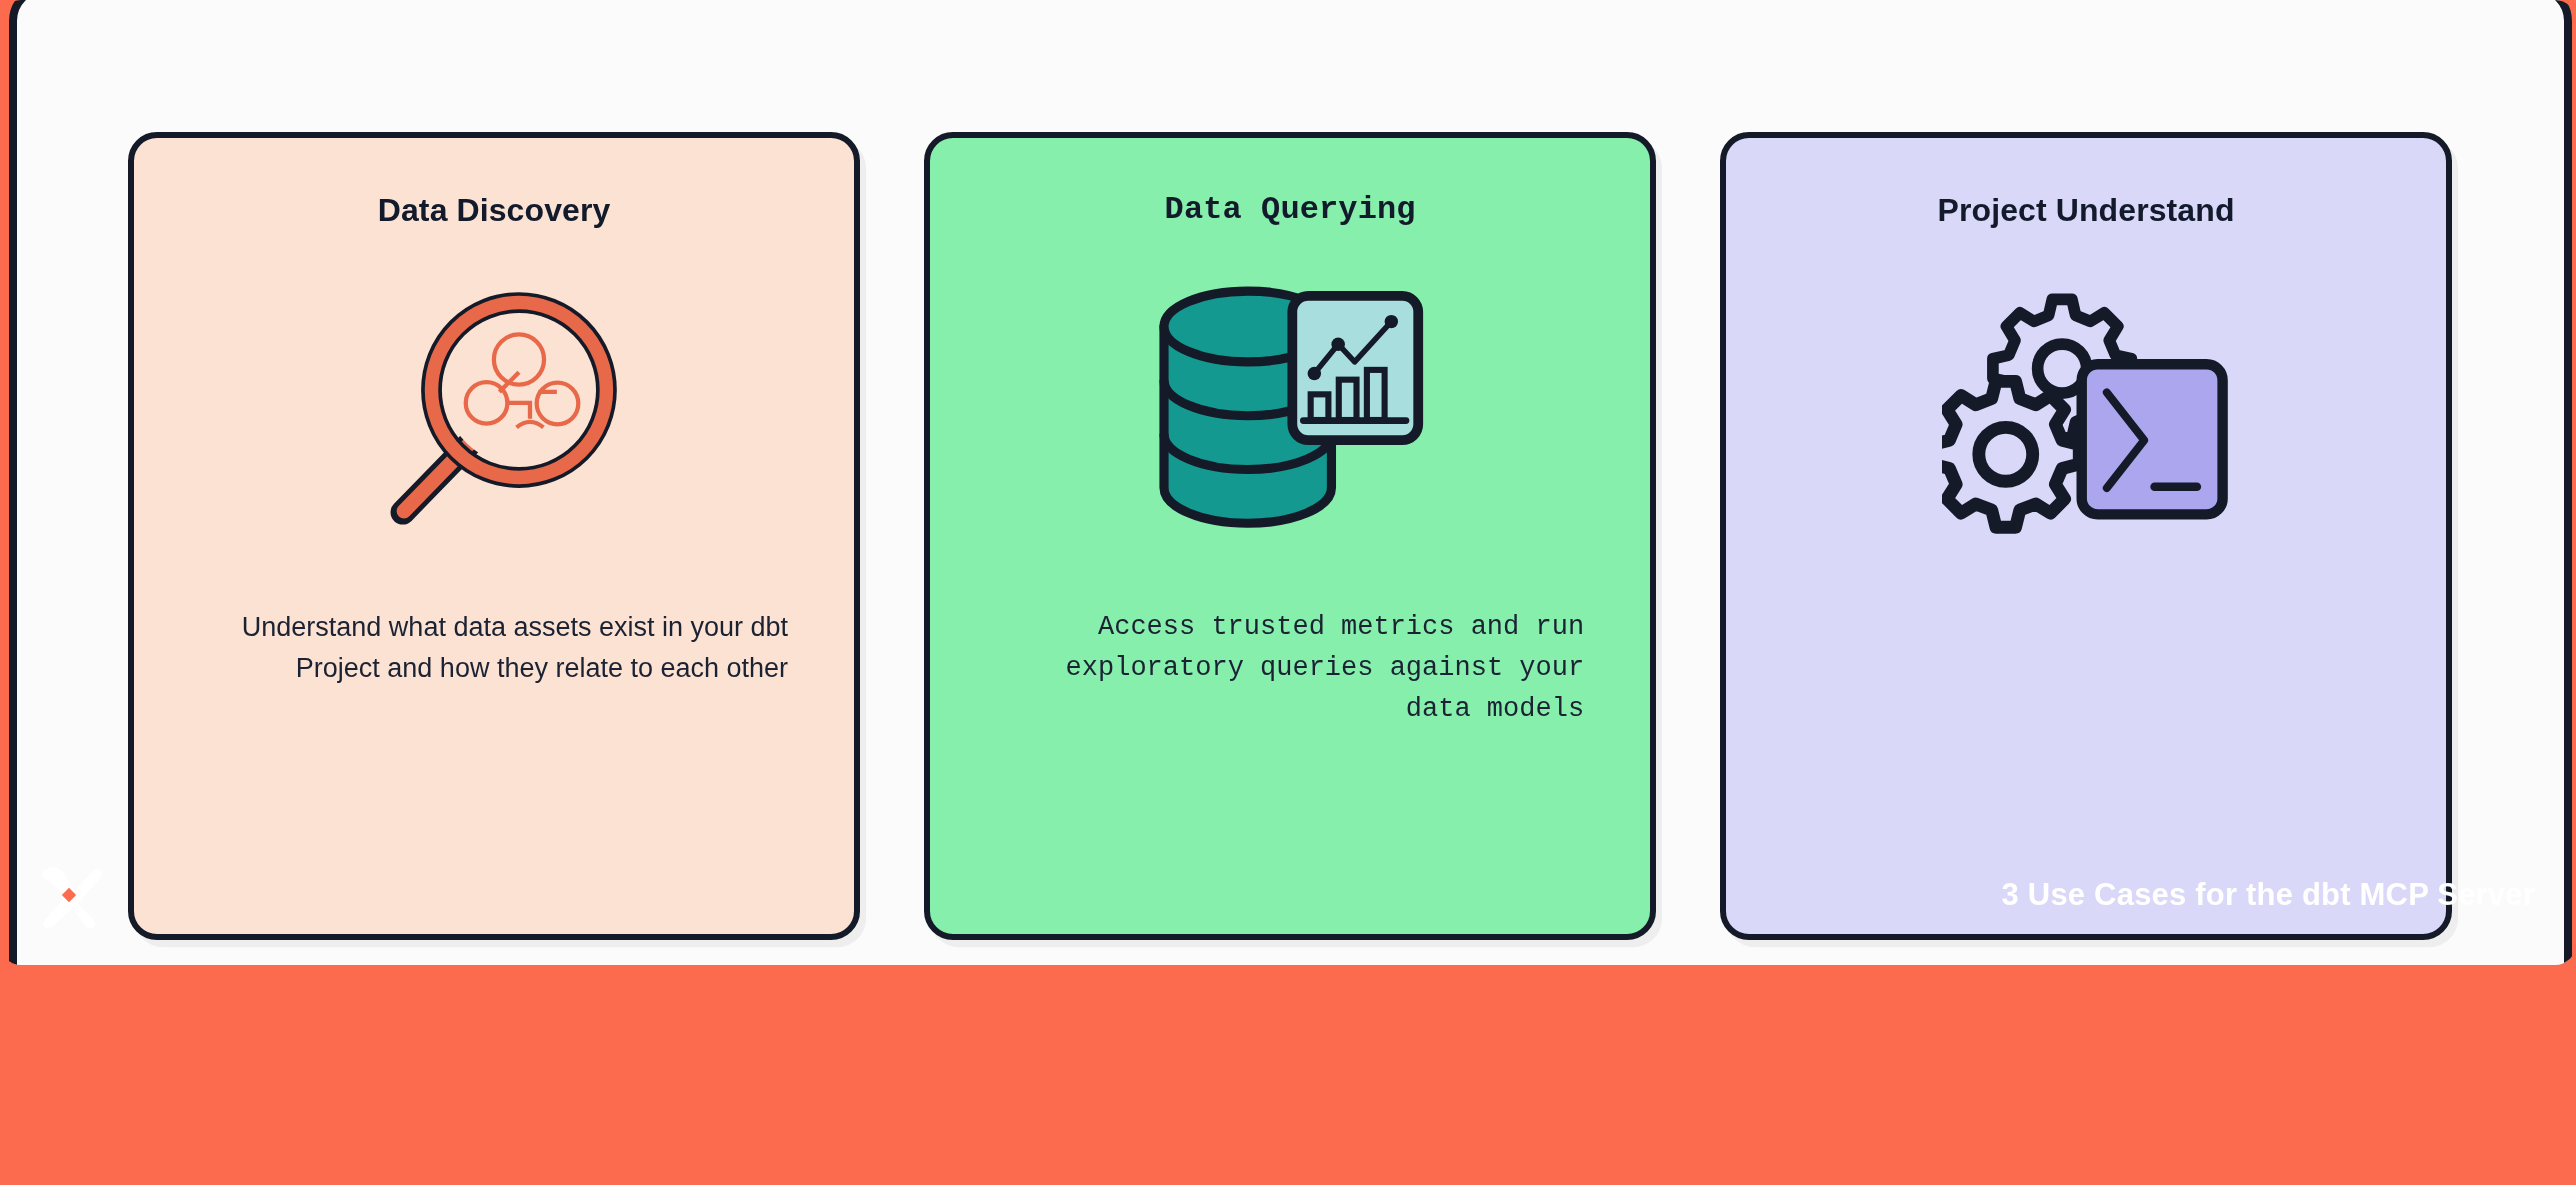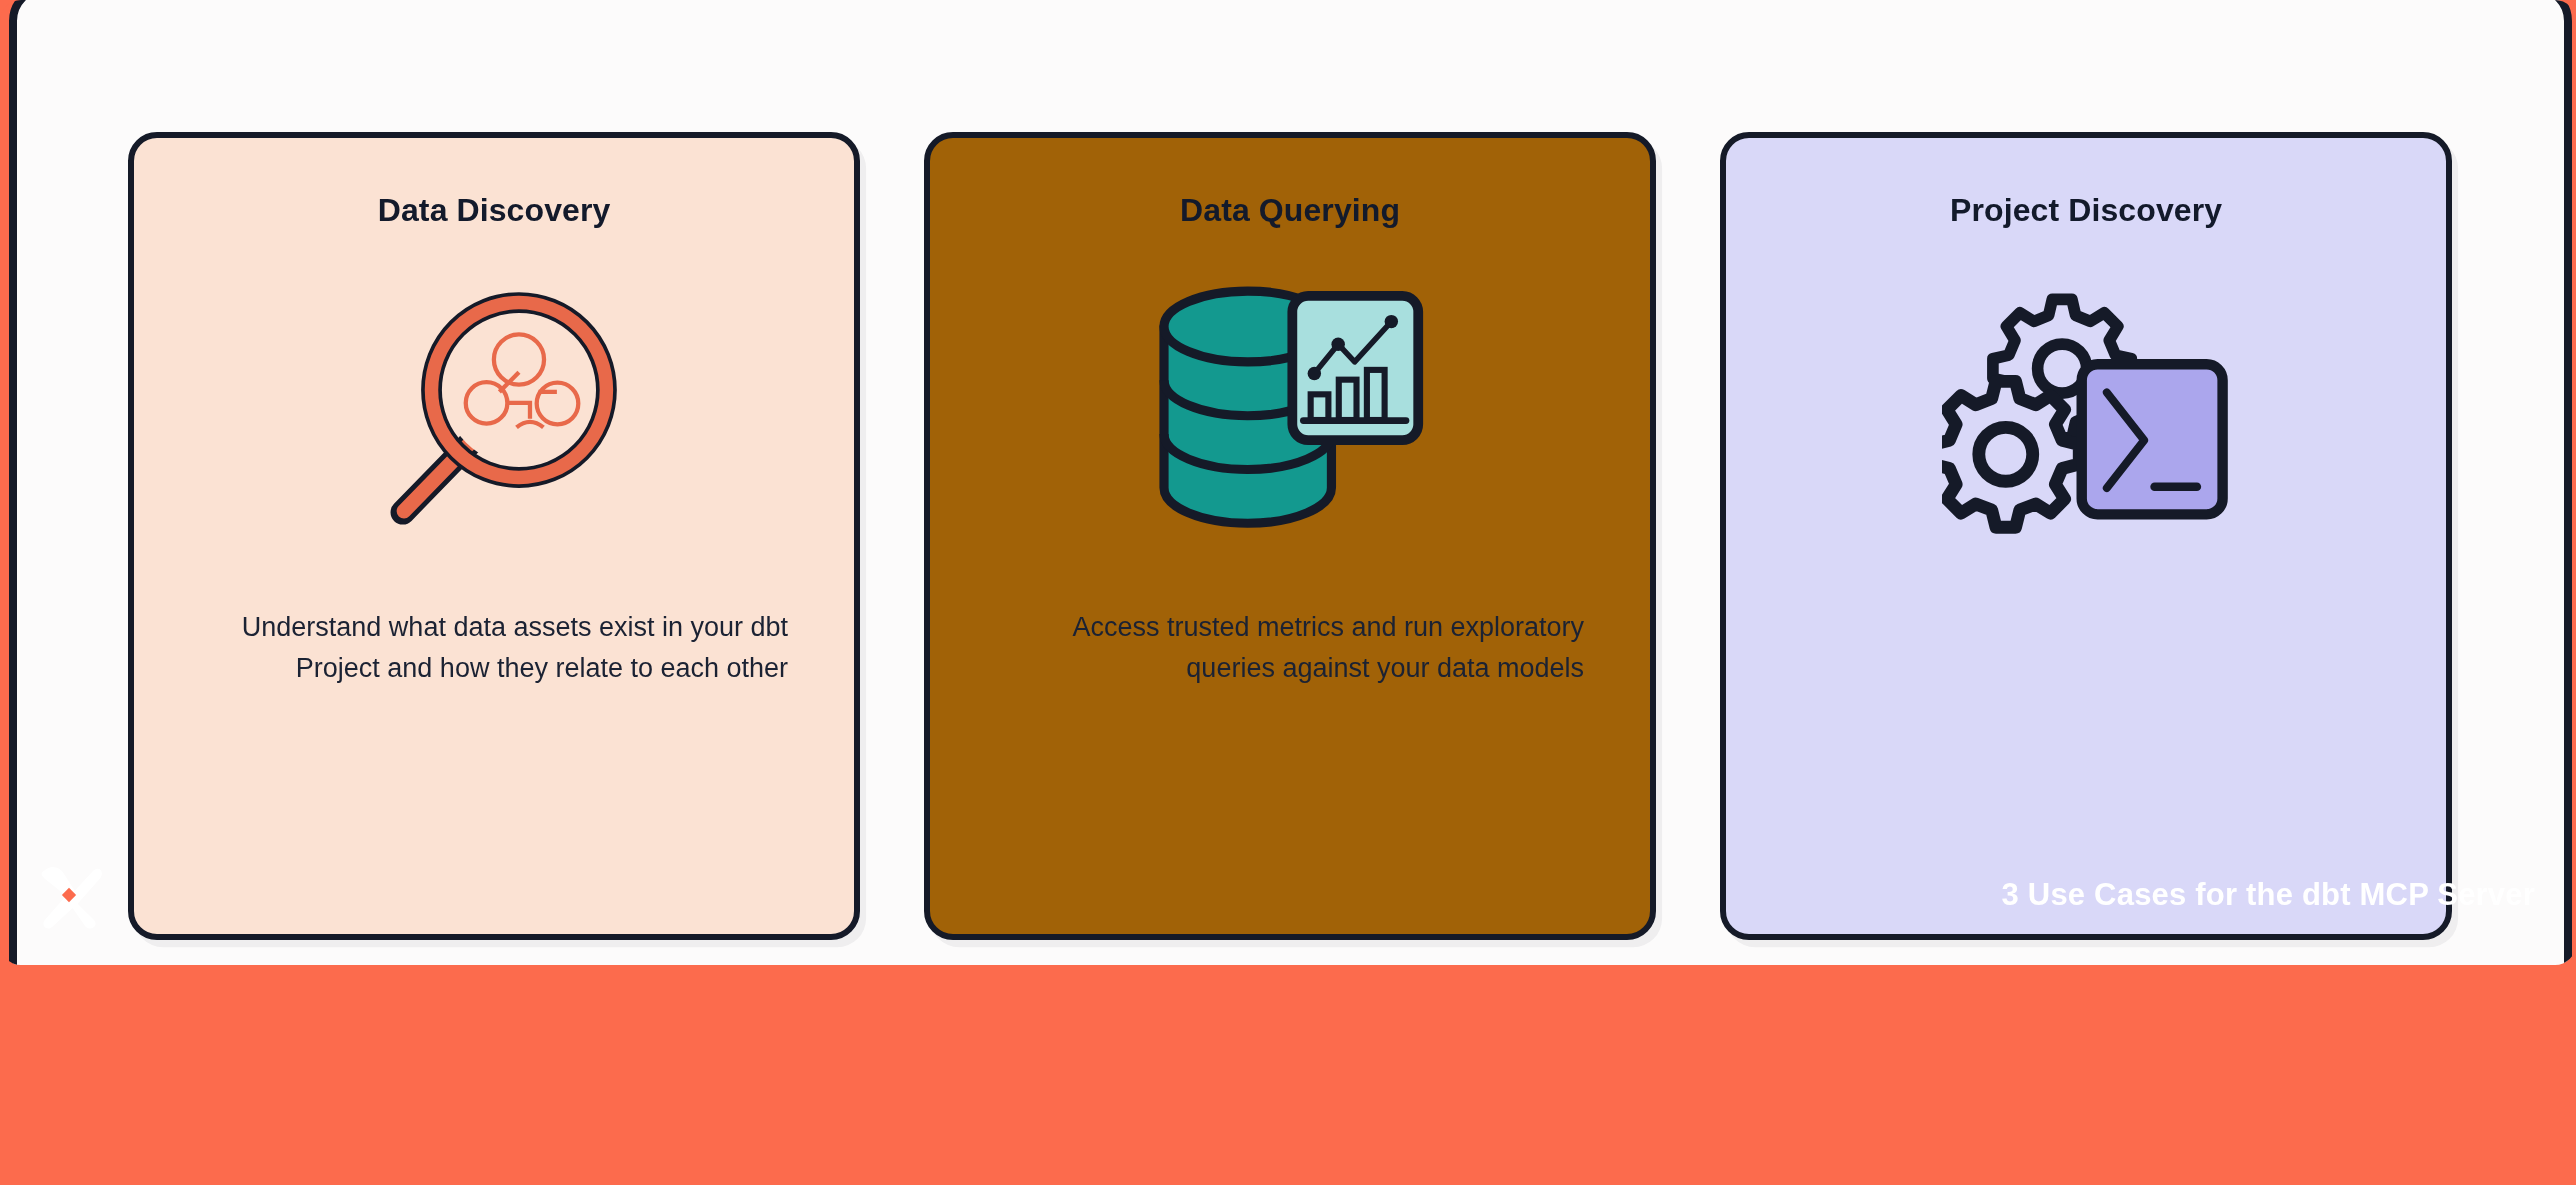--- a/index.html
+++ b/index.html
@@ -57,21 +57,21 @@
     border: 6.7px solid #151A28;
     border-radius: 29px;
     box-sizing: border-box;
     display: flex;
     flex-direction: column;
     align-items: center;
     box-shadow: 6.1px 7.3px 0 rgba(21,26,40,0.055);
     position: relative;
   }
   .card--peach    { background: #FBE2D3; }
-  .card--mint     { background: #a16207; }
+  .card--mint     { background: #86efac; font-family: Liberation Mono, monospace; }
   .card--lavender { background: #D9D8F8; }
 
   .card-title {
     margin-top: 56px;
     font-size: 32px;
     font-weight: bold;
     color: #131A2B;
     letter-spacing: 0.1px;
     text-align: center;
     line-height: 1;
@@ -182,21 +182,21 @@
             <rect x="304" y="153" width="29" height="66" fill="none" stroke="#151A28" stroke-width="10"></rect>
             <rect x="350" y="137" width="29" height="82" fill="none" stroke="#151A28" stroke-width="10"></rect>
             <line x1="246" y1="220" x2="414" y2="220" stroke="#151A28" stroke-width="11" stroke-linecap="round"></line>
           </svg>
         </div>
 
         <div class="card-body">Access trusted metrics and run exploratory queries against your data models</div>
       </div>
 
       <div class="card card--lavender">
-        <div class="card-title">Project Discovery</div>
+        <div class="card-title">Project Understand</div>
 
         <div class="card-art">
           <svg width="288" height="245" viewBox="0 0 470 400">
 
             <g transform="translate(196,108)">
               <path d="M -16 -96 L 16 -96 L 22 -70 L 46 -60 L 69 -74 L 91 -52 L 77 -29 L 87 -5 L 113 1 L 113 33 L 87 39 L 77 63 L 91 86 L 69 108 L 46 94 L 22 104 L 16 130 L -16 130 L -22 104 L -46 94 L -69 108 L -91 86 L -77 63 L -87 39 L -113 33 L -113 1 L -87 -5 L -77 -29 L -91 -52 L -69 -74 L -46 -60 L -22 -70 Z" fill="#D9D8F8" stroke="#151A28" stroke-width="19" stroke-linejoin="round"></path>
               <circle cx="0" cy="17" r="40" fill="#D9D8F8" stroke="#151A28" stroke-width="19"></circle>
             </g>
 
             <g transform="translate(104,248)">

